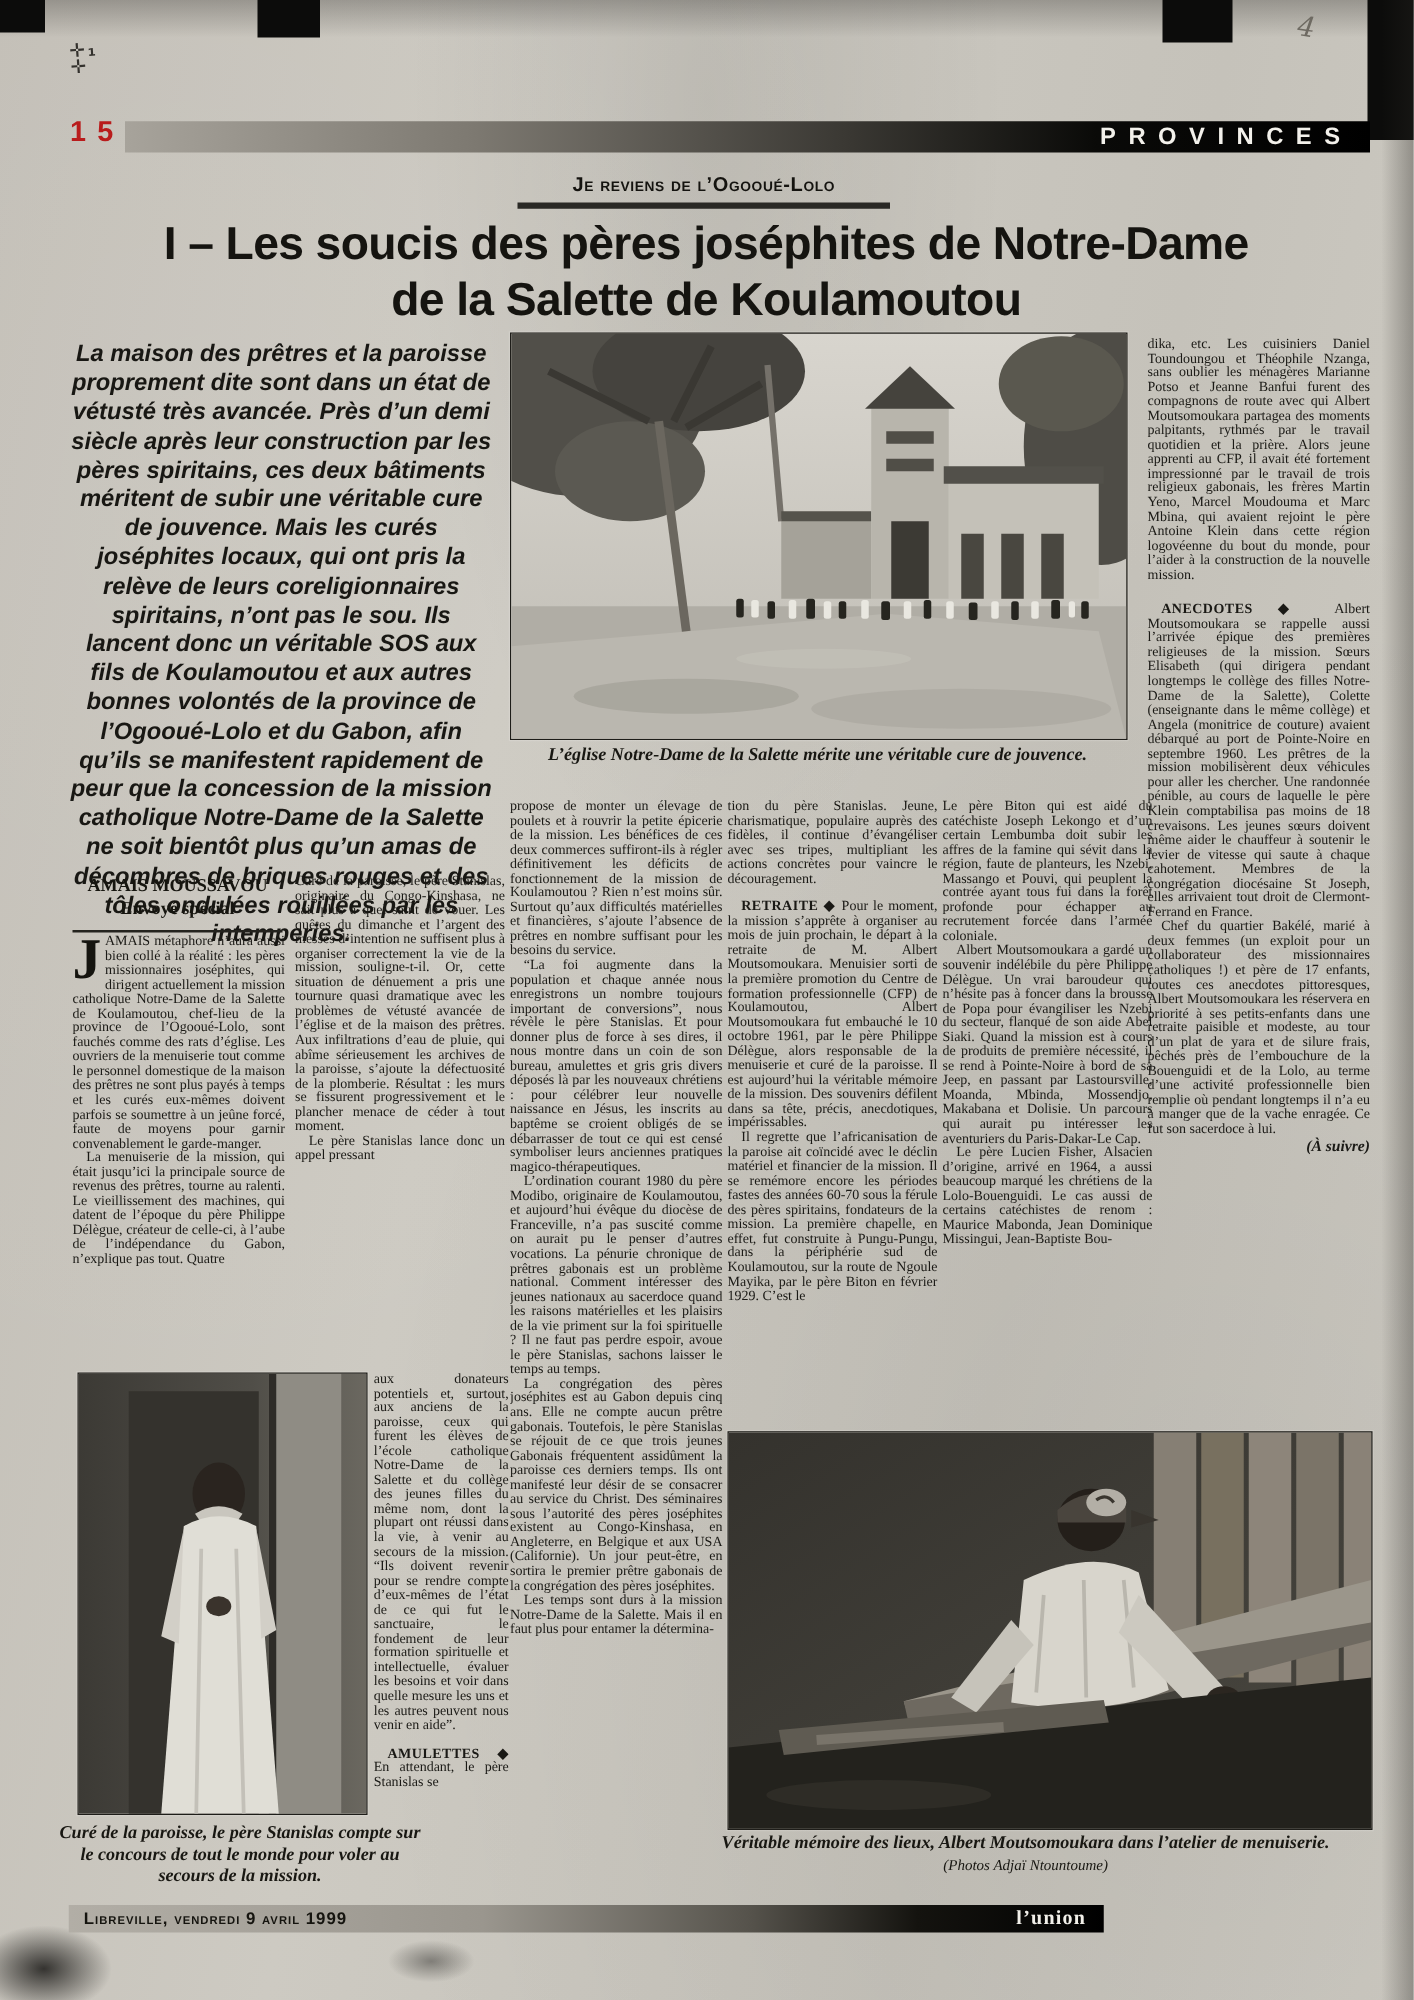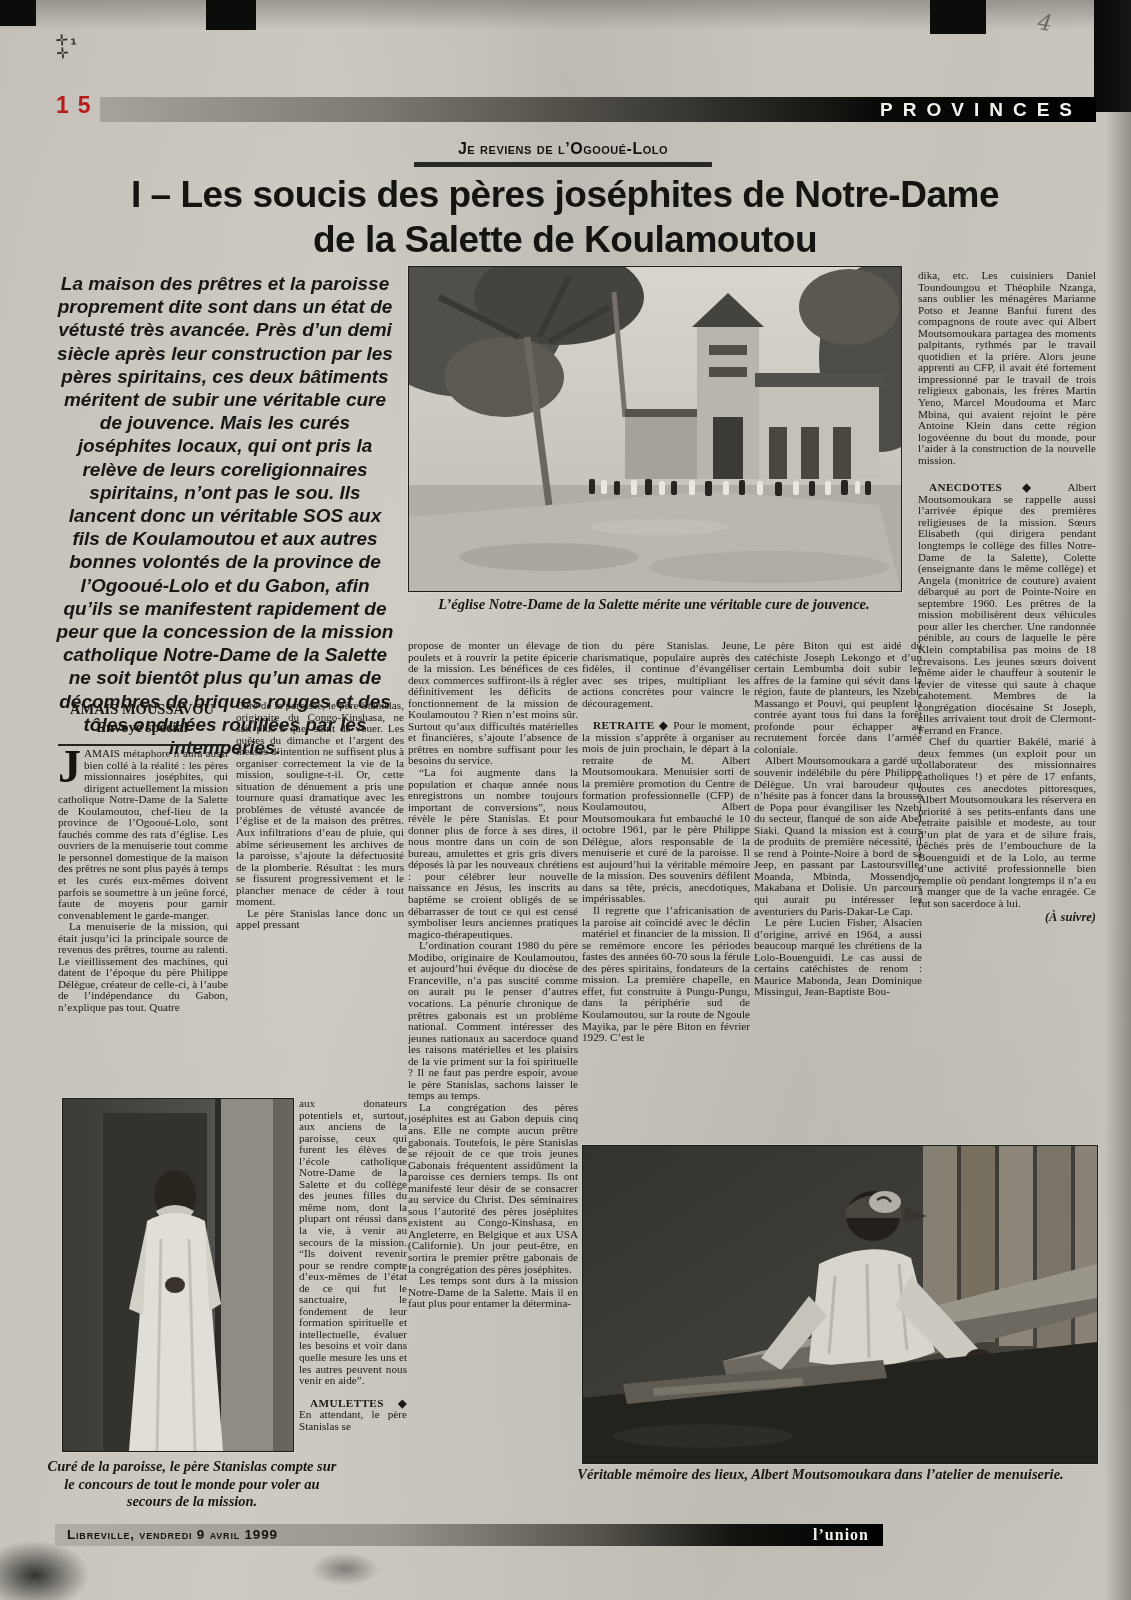--- a/index.html
+++ b/index.html
@@ -260,18 +260,19 @@
     <ellipse cx="396" cy="214" rx="14" ry="11" fill="#2b2620"></ellipse>
     <path d="M226 150 L178 212 L198 224 L244 170 Z" fill="#c6c3ba"></path>
     <polygon points="0,252 514,196 514,317 0,317" fill="#23221d"></polygon>
     <polygon points="40,238 300,214 304,232 44,258" fill="#5f5b52"></polygon>
     <rect x="70" y="242" width="150" height="8" fill="#79746a" transform="rotate(-4 70 242)"></rect>
     <ellipse cx="120" cy="290" rx="90" ry="12" fill="#2e2c26"></ellipse>
   </svg>
 </div>
 <div class="caption" id="cap-workshop">
   <div>Véritable mémoire des lieux, Albert Moutsomoukara dans l’atelier de menuiserie.</div>
+  <div class="credit">(Photos Adjaï Ntountoume)</div>
 </div>
 
 <div class="footer-bar">
   <span class="footer-date">Libreville, vendredi 9 avril 1999</span>
   <span class="footer-brand">l’union</span>
 </div>
 
 </body></html>

